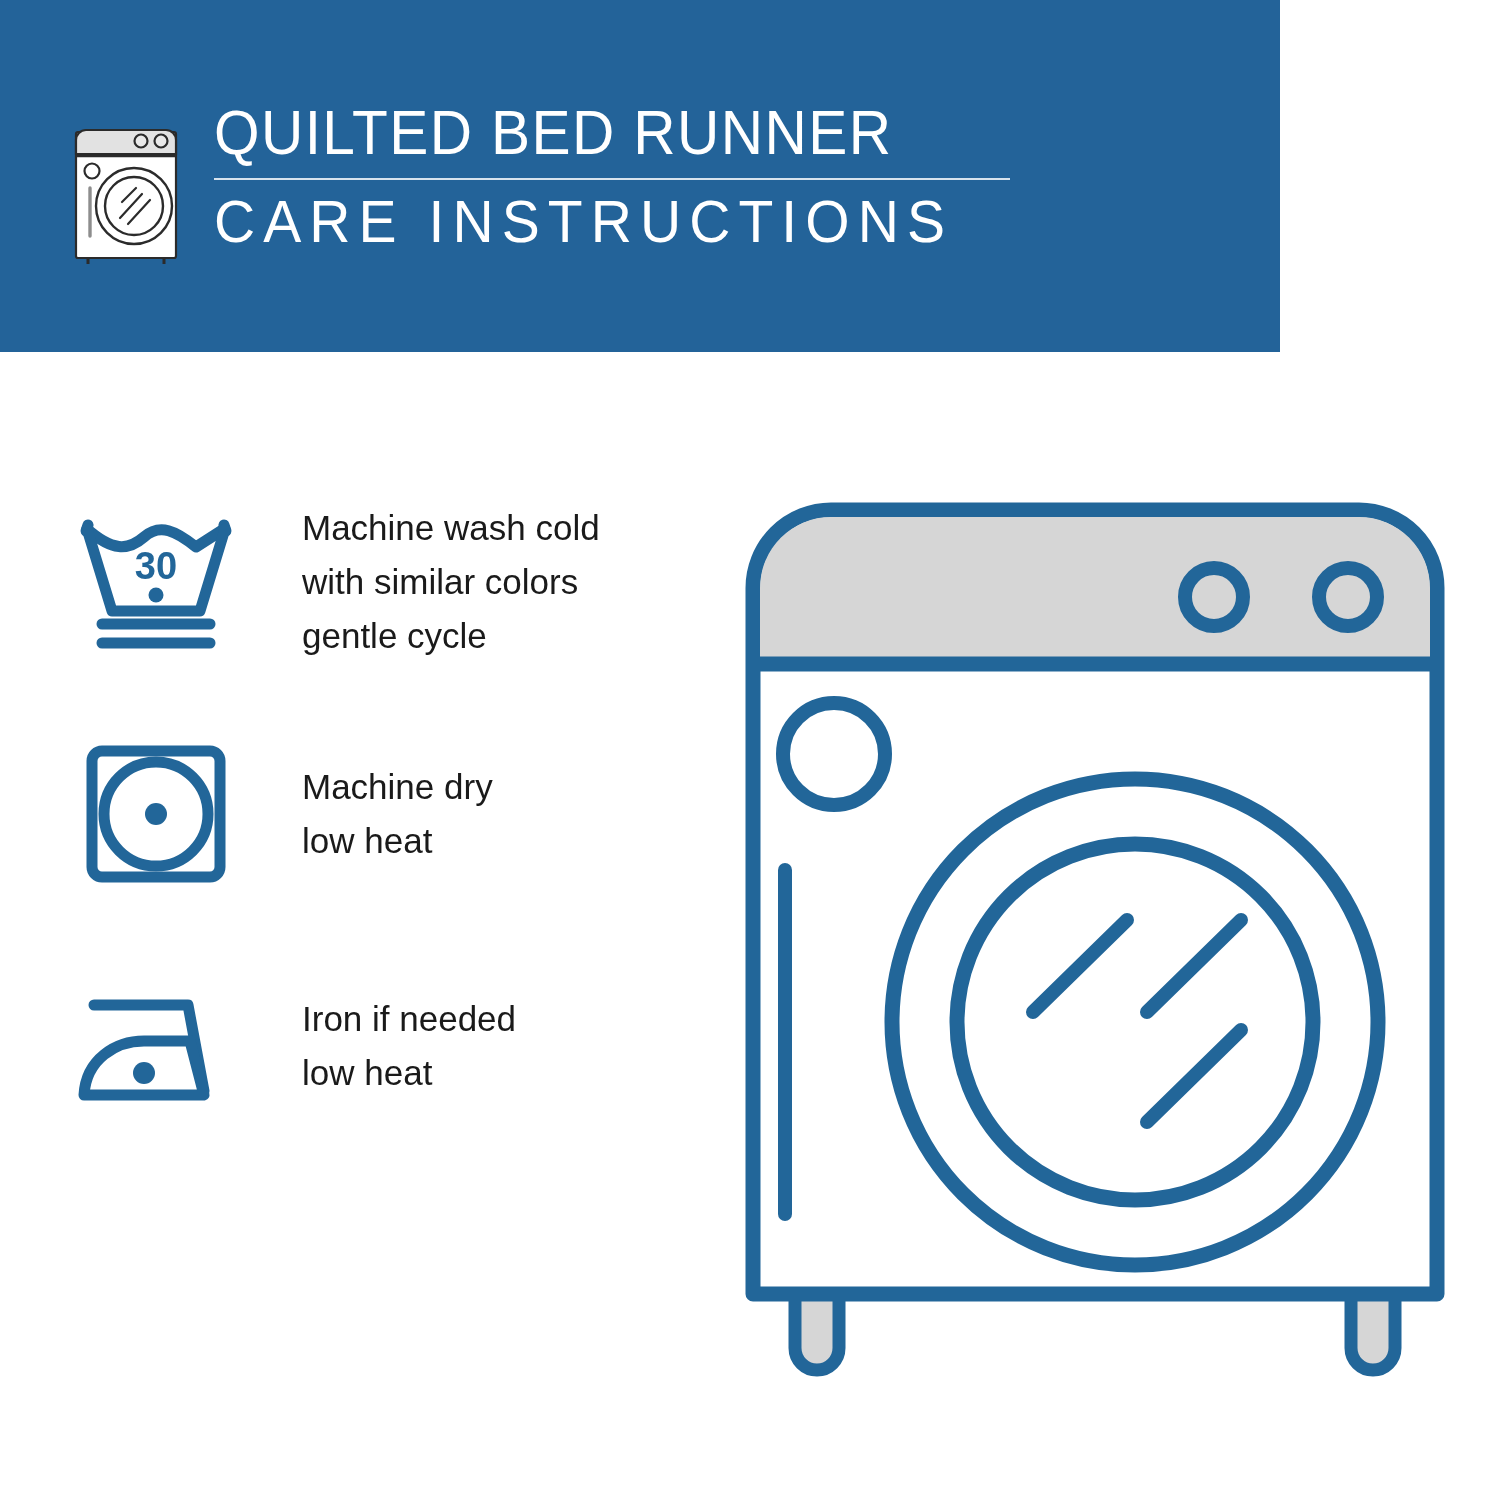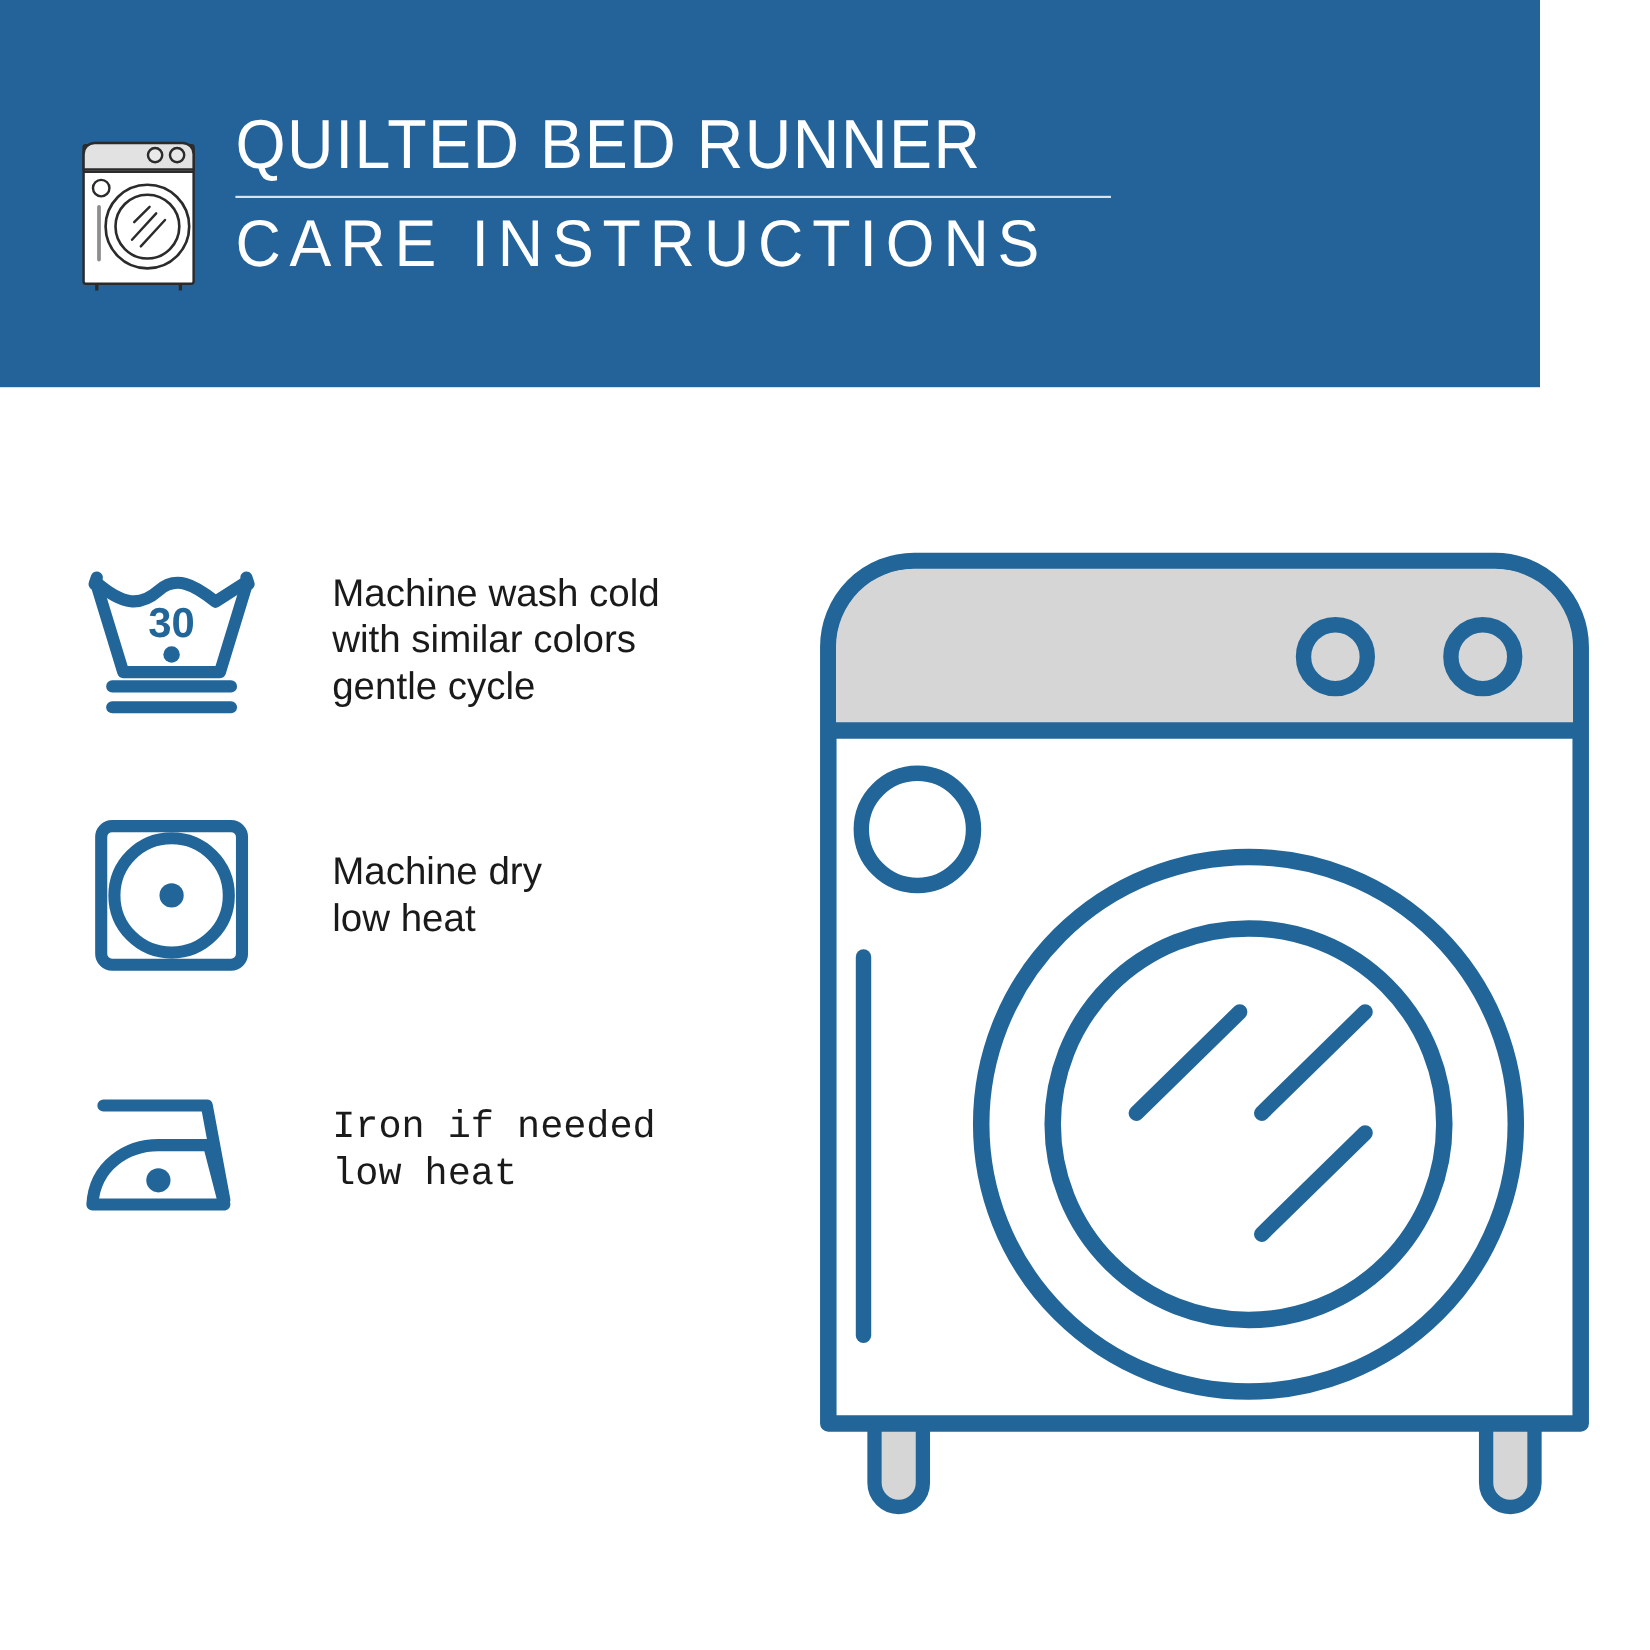--- a/index.html
+++ b/index.html
@@ -12,21 +12,21 @@
     background: #ffffff;
     font-family: "Liberation Sans", sans-serif;
     overflow: hidden;
   }
 
   
   .header {
     position: absolute;
     left: 0;
     top: 0;
-    width: 1400px;
+    width: 1280px;
     height: 352px;
     background: #236399;
     box-sizing: border-box;
   }
   .header-inner {
     position: absolute;
     left: 62px;
     top: 96px;
     display: flex;
     align-items: flex-start;
@@ -84,33 +84,33 @@
     left: 72px;
     top: 150px;
     width: 600px;
   }
   .care-row {
     display: flex;
     align-items: center;
     height: 160px;
     margin-bottom: 72px;
   }
-  .care-row:last-child { margin-bottom: 0; font-family: Liberation Mono, monospace; }
+  .care-row:last-child { margin-bottom: 0; }
   .care-symbol {
     width: 168px;
     flex: 0 0 168px;
     display: flex;
     align-items: center;
     justify-content: flex-start;
   }
   .care-label {
     margin-left: 62px;
     color: #1a1a1a;
     font-size: 35px;
-    line-height: 42px;
+    line-height: 54px;
     font-weight: 400;
     white-space: pre-line;
   }
 
   
   .machine-figure {
     position: absolute;
     left: 735px;
     top: 140px;
     width: 720px;

